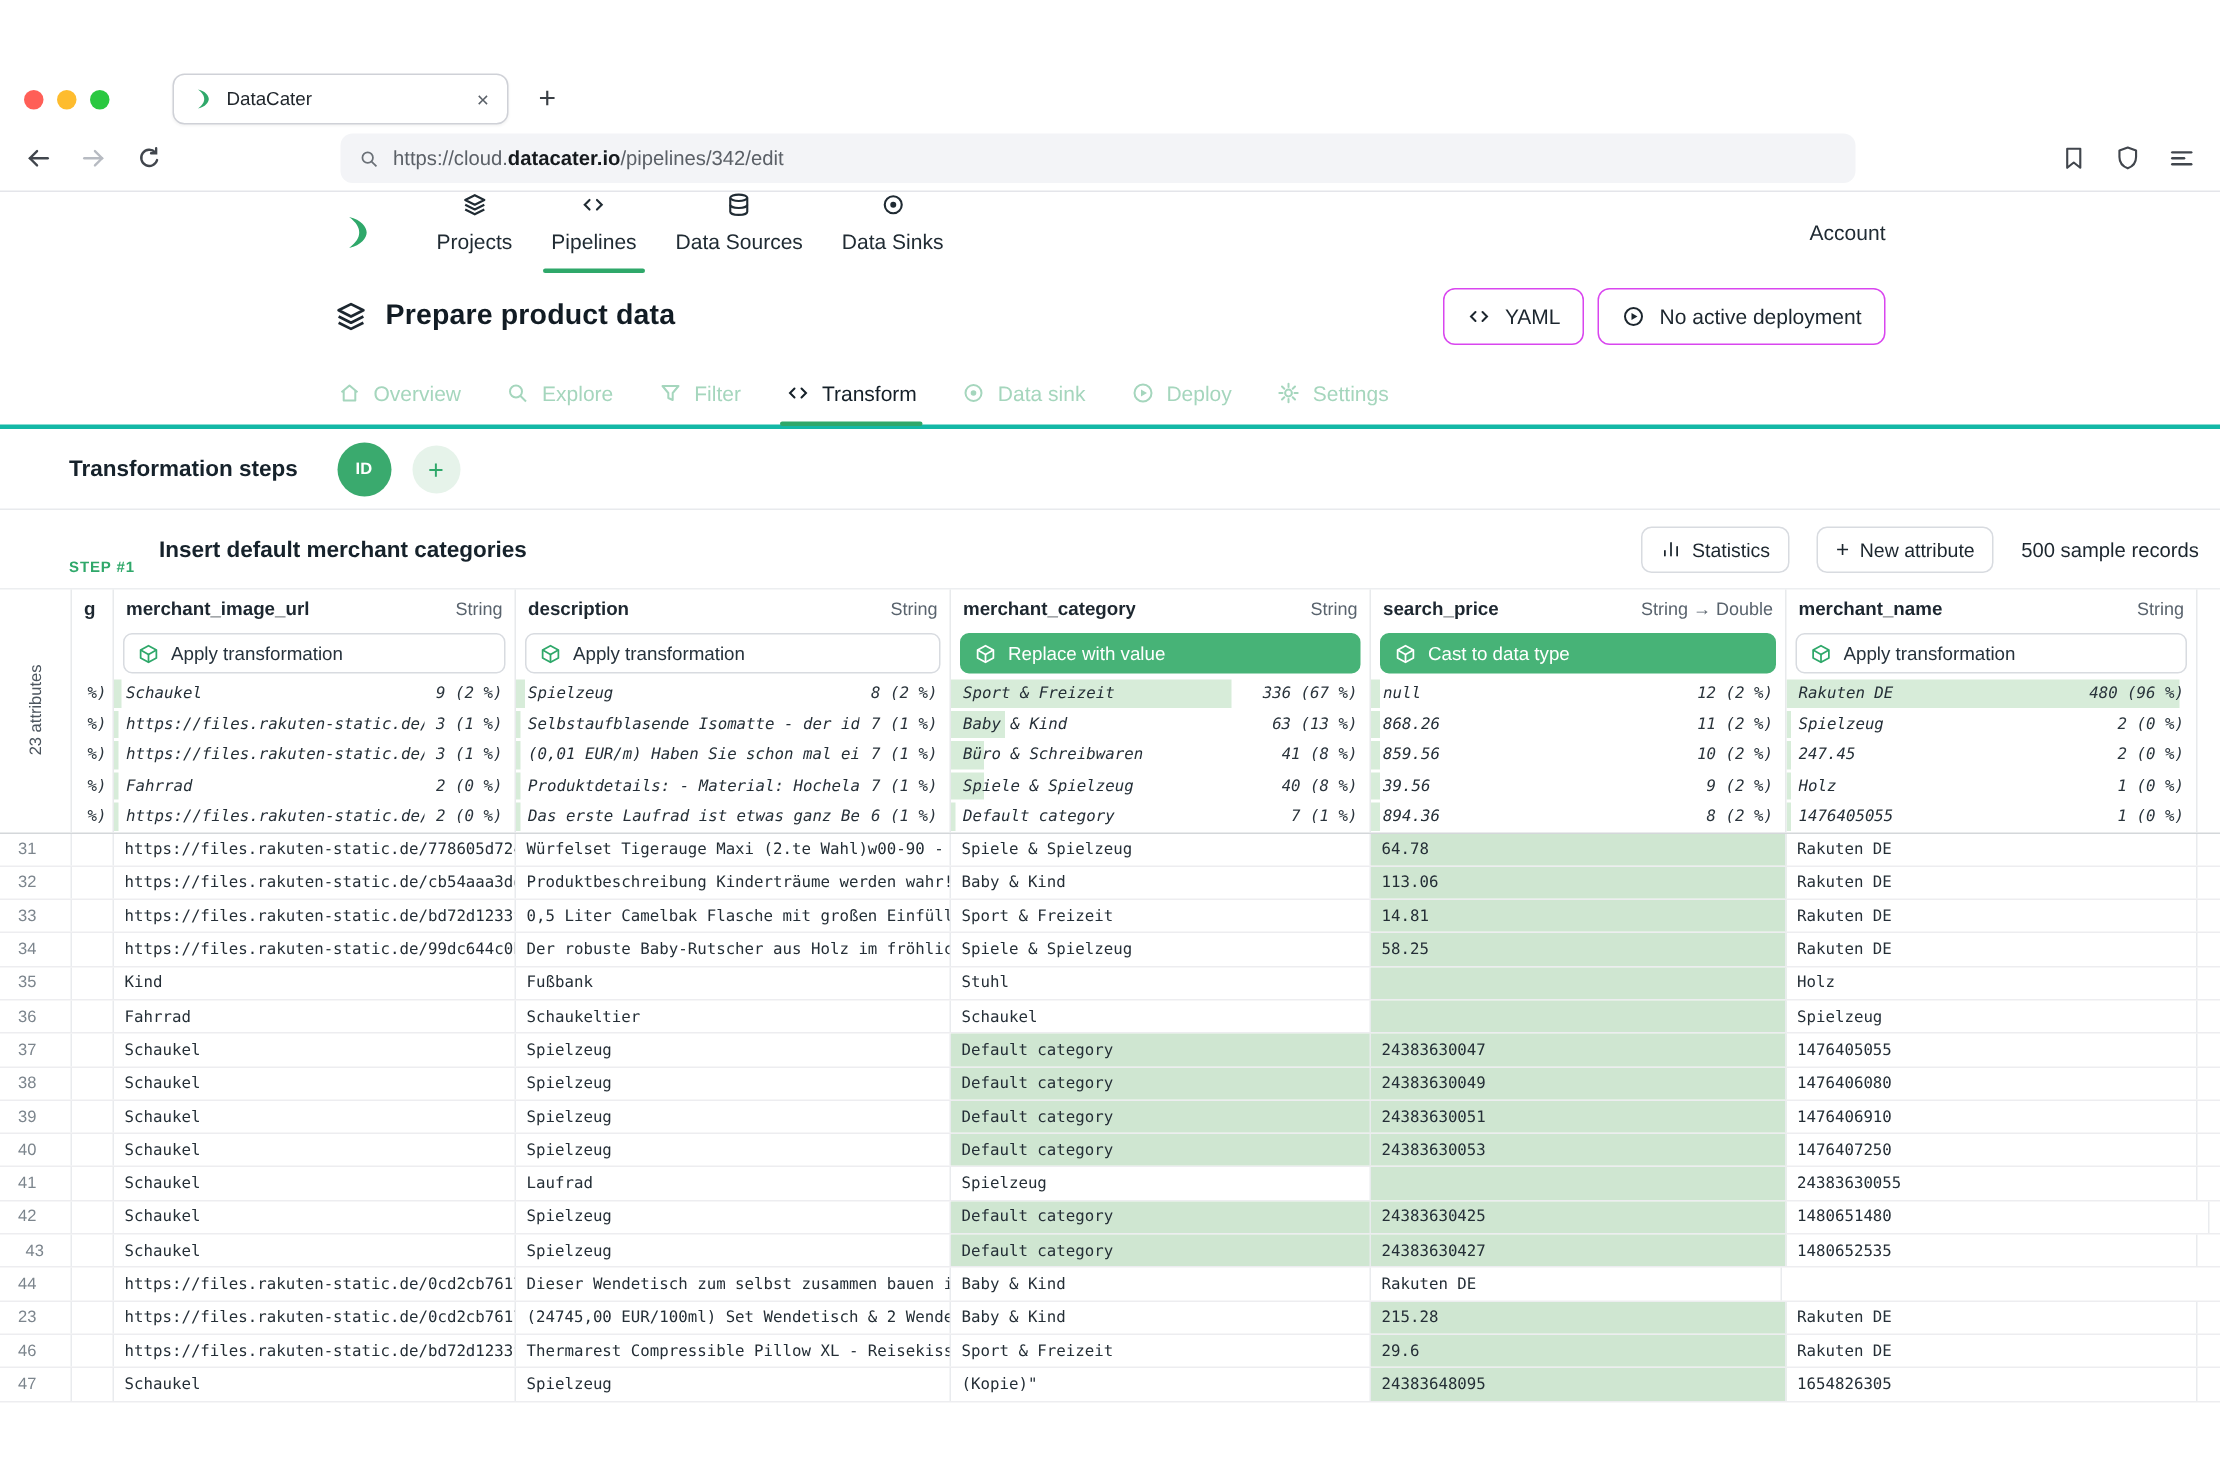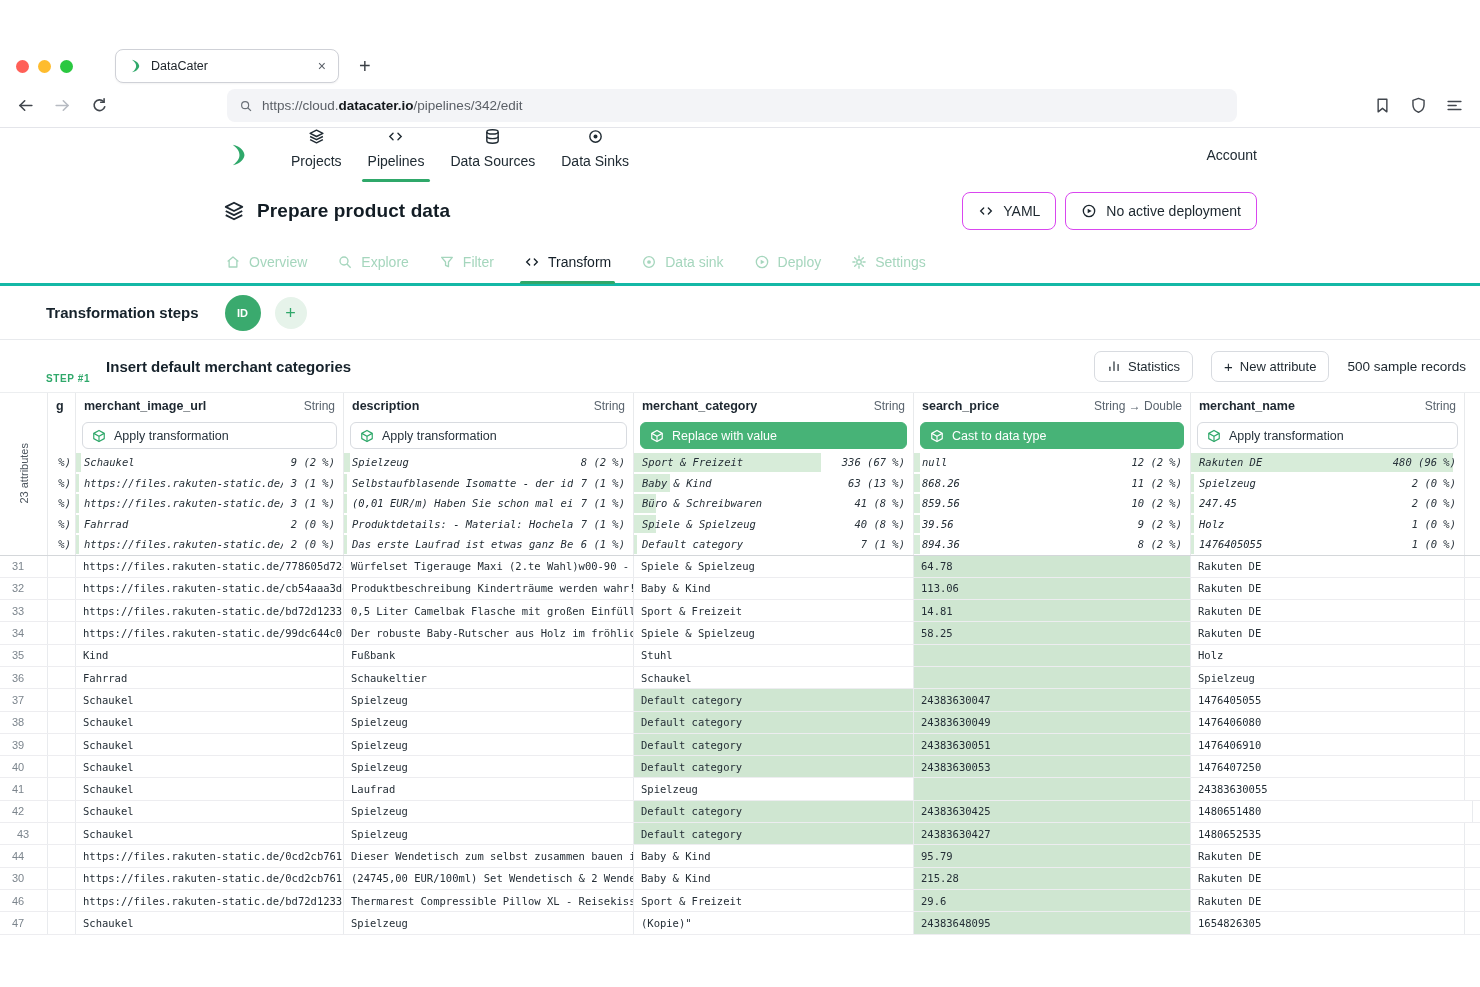--- a/index.html
+++ b/index.html
@@ -731,25 +731,24 @@
         <div class="cell hl" style="width: 280px;">Default category</div>
         <div class="cell hl" style="width: 277px;">24383630427</div>
         <div class="cell" style="width: 274px;">1480652535</div>
       </div>
       <div class="row">
         <div class="cell rownum-cell" style="width: 48px;">44</div>
         <div class="cell" style="width: 28px;"></div>
         <div class="cell" style="width: 268px;">https://files.rakuten-static.de/0cd2cb761745a25</div>
         <div class="cell" style="width: 290px;">Dieser Wendetisch zum selbst zusammen bauen ist</div>
         <div class="cell" style="width: 280px;">Baby &amp; Kind</div>
-        <div class="cell hl" style="width: 277px;">95.79</div>
         <div class="cell" style="width: 274px;">Rakuten DE</div>
       </div>
       <div class="row">
-        <div class="cell rownum-cell" style="width: 48px;">30</div>
+        <div class="cell rownum-cell" style="width: 48px;">23</div>
         <div class="cell" style="width: 28px;"></div>
         <div class="cell" style="width: 268px;">https://files.rakuten-static.de/0cd2cb761745a25</div>
         <div class="cell" style="width: 290px;">(24745,00 EUR/100ml) Set Wendetisch &amp; 2 Wendeho</div>
         <div class="cell" style="width: 280px;">Baby &amp; Kind</div>
         <div class="cell hl" style="width: 277px;">215.28</div>
         <div class="cell" style="width: 274px;">Rakuten DE</div>
       </div>
       <div class="row">
         <div class="cell rownum-cell" style="width: 48px;">46</div>
         <div class="cell" style="width: 28px;"></div>

